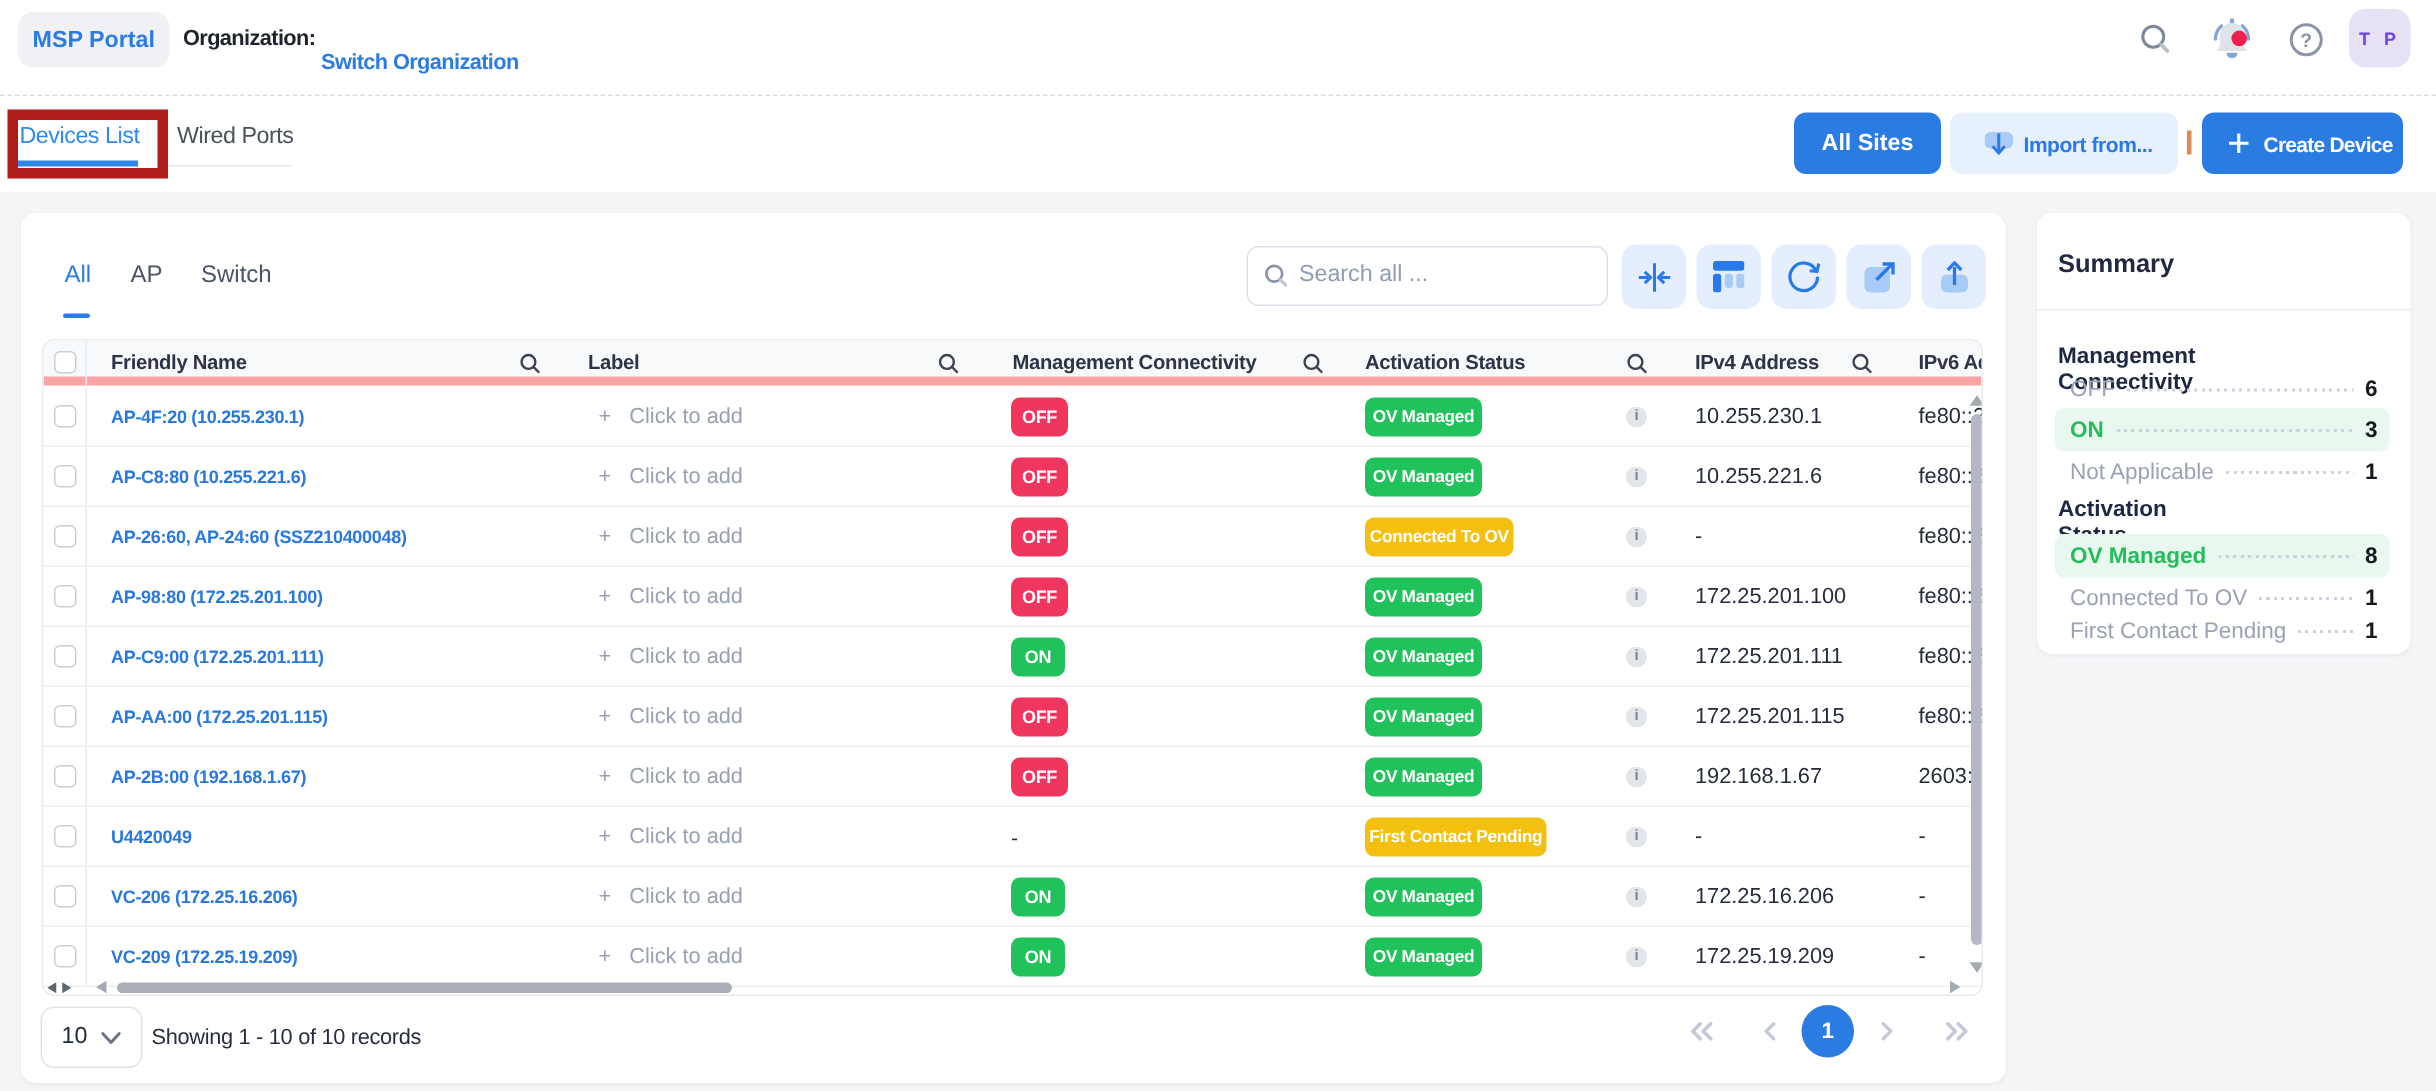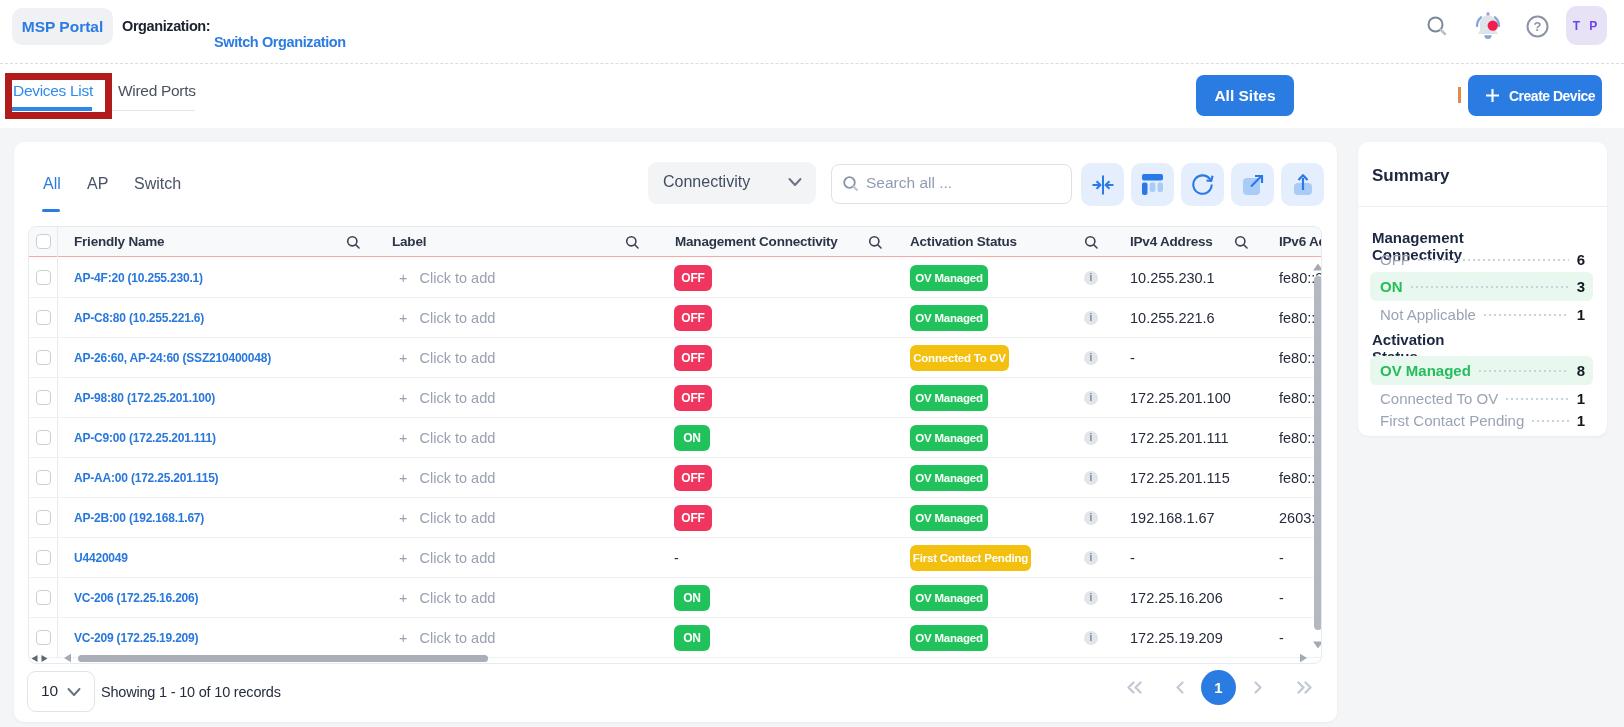--- a/index.html
+++ b/index.html
@@ -39,21 +39,21 @@
   #itabline { position:absolute; left:42px; top:209px; width:18px; height:3px; background:#2b7ce2; border-radius:2px; }
 
   #conn-dd { position:absolute; left:648px; top:162px; width:168px; height:42px; background:#f3f4f6; border-radius:9px; }
   #conn-dd span { position:absolute; left:15px; top:11px; font-size:16px; color:#414d63; }
   #searchbox { position:absolute; left:831px; top:164px; width:241px; height:40px; border:1.5px solid #dbe2ec; border-radius:8px; background:#fff; }
   #searchbox span { position:absolute; left:34px; top:9px; font-size:15.5px; color:#909cb4; }
   .iconbtn { position:absolute; top:163px; width:43px; height:43px; background:#e4eefc; border-radius:10px; display:flex; align-items:center; justify-content:center; }
 
   
   #tablebox { position:absolute; left:28px; top:226px; width:1294px; height:438px; border:1px solid #e7eaee; border-radius:8px; background:#fff; overflow:hidden; }
-  #thead { position:absolute; left:0; top:0; width:1292px; height:30px; background:#f8f9fb; border-bottom:1px solid #fca5a5; }
+  #thead { position:absolute; left:0; top:0; width:1292px; height:30px; background:#f8f9fb; border-bottom:6px solid #fca5a5; }
   .hcell { position:absolute; top:7px; font-size:13.5px; font-weight:bold; letter-spacing:-0.2px; color:#2c3547; white-space:nowrap; }
   .row { position:absolute; left:0; width:1292px; height:40px; border-bottom:1px solid #eef0f3; background:#fff; }
   .cbcol { position:absolute; left:0; top:0; width:29px; height:100%; border-right:1px solid #e7eaee; }
   .cb { position:absolute; left:7px; width:15px; height:15px; border:1.5px solid #c9cfd8; border-radius:4px; background:#fff; }
   .fname { position:absolute; left:45px; top:13px; font-size:12px; font-weight:bold; letter-spacing:-0.2px; color:#2878dd; white-space:nowrap; }
   .addlbl { position:absolute; left:370px; top:12px; font-size:14.5px; color:#98a1b0; white-space:nowrap; }
   .badge { position:absolute; top:7px; height:26px; border-radius:6px; color:#fff; font-size:12px; font-weight:bold; display:flex; align-items:center; justify-content:center; white-space:nowrap; letter-spacing:-0.2px; }
   .b-off { left:645px; width:38px; background:#f0355f; }
   .b-on { left:645px; width:36px; background:#21c25b; }
   .b-ov { left:881px; width:78px; background:#21c25b; font-size:11.5px; }
@@ -111,39 +111,38 @@
       <text x="11.5" y="16" font-size="13" font-weight="bold" fill="#8b95a5" text-anchor="middle" font-family="Liberation Sans, sans-serif">?</text>
     </svg>
 
   <div id="tabsrow"></div>
   <div id="tab1">Devices List</div>
   <div id="tab1line"></div>
   <div id="tab2">Wired Ports</div>
   <div id="tab2line"></div>
   <div id="redbox"></div>
   <div class="btn" id="btn-sites">All Sites</div>
+  <div class="btn" id="btn-import"><svg width="19" height="17" viewBox="0 0 19 17" style="margin-right:7px;">
+        <rect x="0" y="1" width="19" height="11" rx="4" fill="#a9cbf7"></rect>
+        <line x1="9.5" y1="2" x2="9.5" y2="13.5" stroke="#2979e8" stroke-width="2"></line>
+        <path d="M5.5 10.5 L9.5 15 L13.5 10.5" fill="none" stroke="#2979e8" stroke-width="2"></path>
+      </svg>Import from...</div>
   <div id="sep-orange"></div>
   <div class="btn" id="btn-create"><svg width="15" height="15" viewBox="0 0 15 15" style="margin-right:9px;">
         <path d="M7.5 1 L7.5 14 M1 7.5 L14 7.5" stroke="#fff" stroke-width="2.1"></path>
       </svg>Create Device</div>
 
   <div id="tablecard"></div>
   <div id="sumcard"></div>
 
   <div class="itab" id="itab-all">All</div>
   <div class="itab" id="itab-ap">AP</div>
   <div class="itab" id="itab-switch">Switch</div>
   <div id="itabline"></div>
 
-  <div id="conn-dd">
-      <span>Connectivity</span>
-      <svg class="abs" style="left:140px;top:15px;" width="14" height="10" viewBox="0 0 14 10">
-        <path d="M1.5 2 L7 8 L12.5 2" fill="none" stroke="#6a7386" stroke-width="2" stroke-linecap="round" stroke-linejoin="round"></path>
-      </svg>
-    </div>
   <div id="searchbox">
       <svg class="abs" style="left:10px;top:10px;" width="18" height="18" viewBox="0 0 18 18">
         <circle cx="7.5" cy="7.5" r="5.3" fill="none" stroke="#8a93a8" stroke-width="1.8"></circle>
         <line x1="11.6" y1="11.6" x2="15" y2="15" stroke="#c3c9d4" stroke-width="2.2" stroke-linecap="round"></line>
       </svg>
       <span>Search all ...</span>
     </div>
   <div class="iconbtn" style="left:1081px;">
       <svg width="22" height="22" viewBox="0 0 22 22">
         <line x1="11" y1="1.5" x2="11" y2="20.5" stroke="#2979e8" stroke-width="2"></line>

